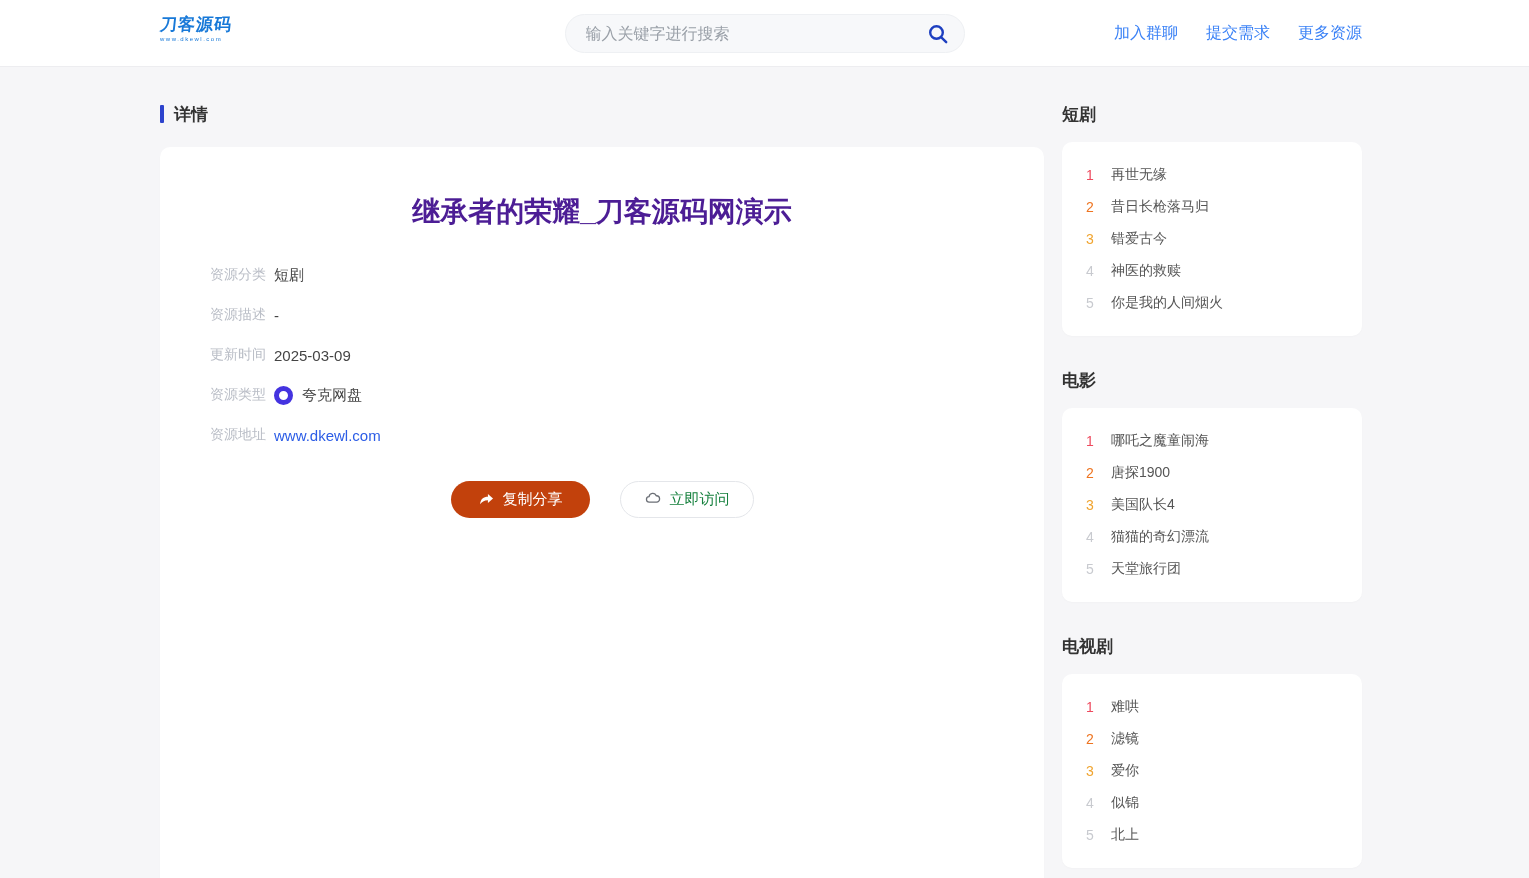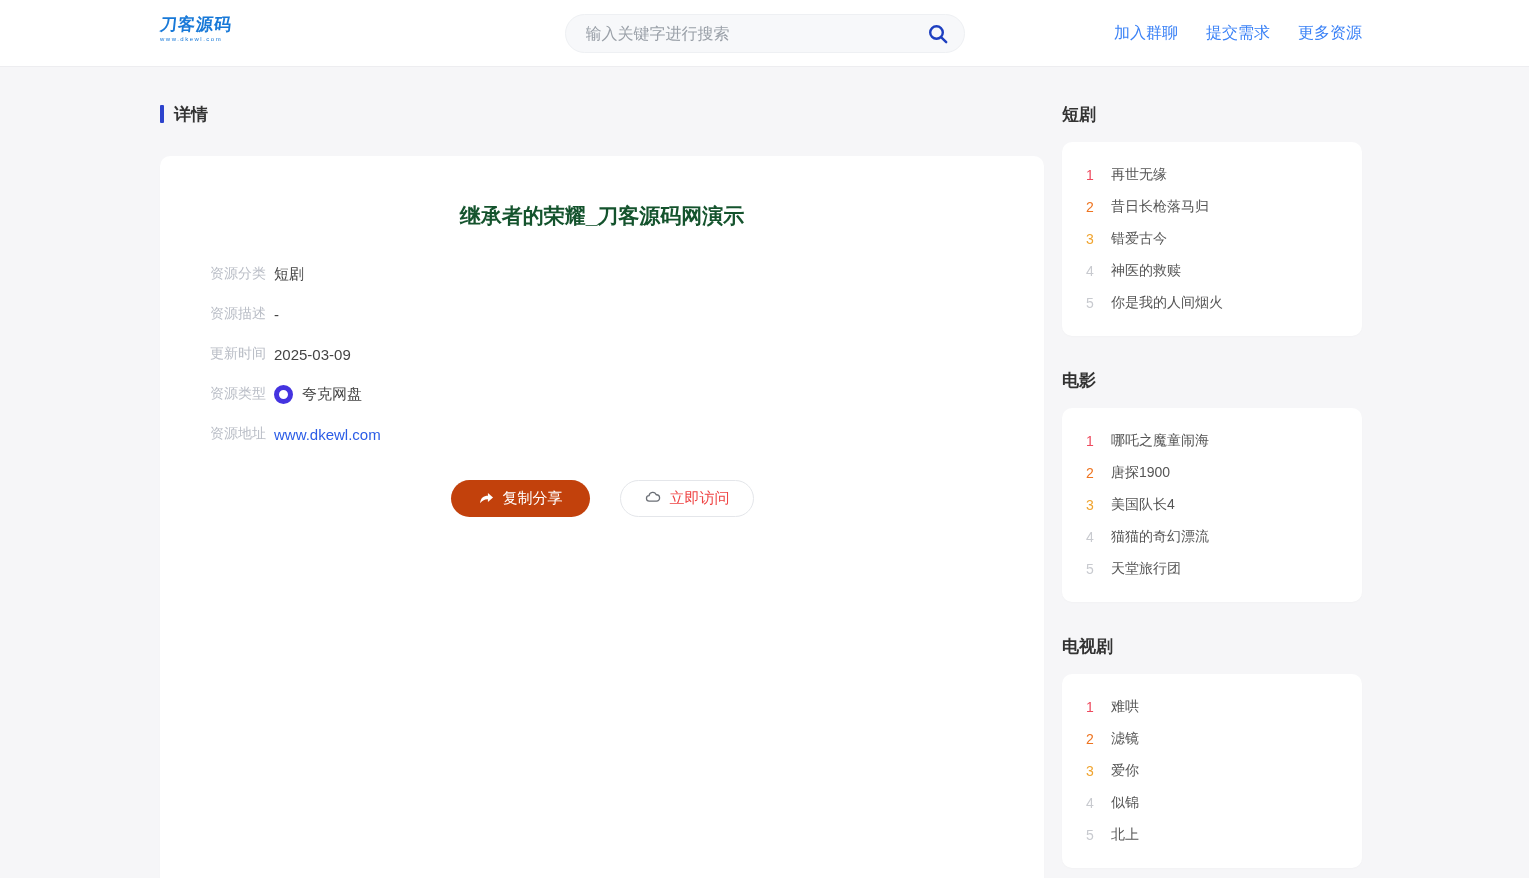--- a/index.html
+++ b/index.html
@@ -49,50 +49,50 @@
   }
 
   
   .content {
     display:flex; gap:18px;
     margin:36px 167px 0 160px;
   }
   .col-main { width:884px; flex:0 0 884px; }
   .col-side { width:300px; flex:0 0 300px; }
 
-  .section-head { display:flex; align-items:center; gap:10px; height:22px; margin-bottom:31px; }
+  .section-head { display:flex; align-items:center; gap:10px; height:22px; margin-bottom:22px; }
   .section-bar { width:4px; height:18px; background:#2d43cd; border-radius:1px; }
   .section-title { font-size:17px; font-weight:bold; color:#333; }
 
   
   .detail-card {
     background:#ffffff; border-radius:10px; height:760px;
     box-shadow:0 1px 2px rgba(0,0,0,0.02);
   }
   .detail-title {
     padding-top:46px; text-align:center;
-    font-size:21px; font-weight:bold; color:#14532d;
+    font-size:28px; font-weight:bold; color:#4c1d95;
   }
   .fields { margin-top:24px; padding-left:50px; }
   .field-row { height:40px; display:flex; align-items:center; }
   .field-label { width:64px; font-size:14px; color:#b9bdc6; flex:0 0 auto; }
   .field-value { font-size:15px; color:#444; display:flex; align-items:center; }
   .field-value.link { color:#2b5ce6; cursor:pointer; }
   .quark-icon {
     width:19px; height:19px; border-radius:50%;
     border:5.5px solid #4433e0; margin-right:9px; flex:0 0 auto;
   }
   .btn-row { display:flex; justify-content:center; gap:30px; margin-top:26px; }
   .btn {
     height:37px; border-radius:19px; display:flex; align-items:center;
     gap:8px; font-size:15px; cursor:pointer; border:none;
     font-family:"Liberation Sans","DejaVu Sans",sans-serif;
   }
   .btn-primary { background:#c2410c; color:#ffffff; padding:0 27px; }
-  .btn-secondary { background:#ffffff; color:#ef4444; border:1px solid #e4e6ea; padding:8px 23px; }
+  .btn-secondary { background:#ffffff; color:#15803d; border:1px solid #e4e6ea; padding:8px 23px; }
   .btn svg { flex:0 0 auto; }
 
   
   .side-section { margin-bottom:33px; }
   .side-title { font-size:17px; font-weight:bold; color:#333; height:22px; margin-bottom:17px; }
   .side-card {
     background:#ffffff; border-radius:10px; padding:17px 24px;
     box-shadow:0 1px 2px rgba(0,0,0,0.02);
   }
   .side-item { height:32px; display:flex; align-items:center; cursor:pointer; }

